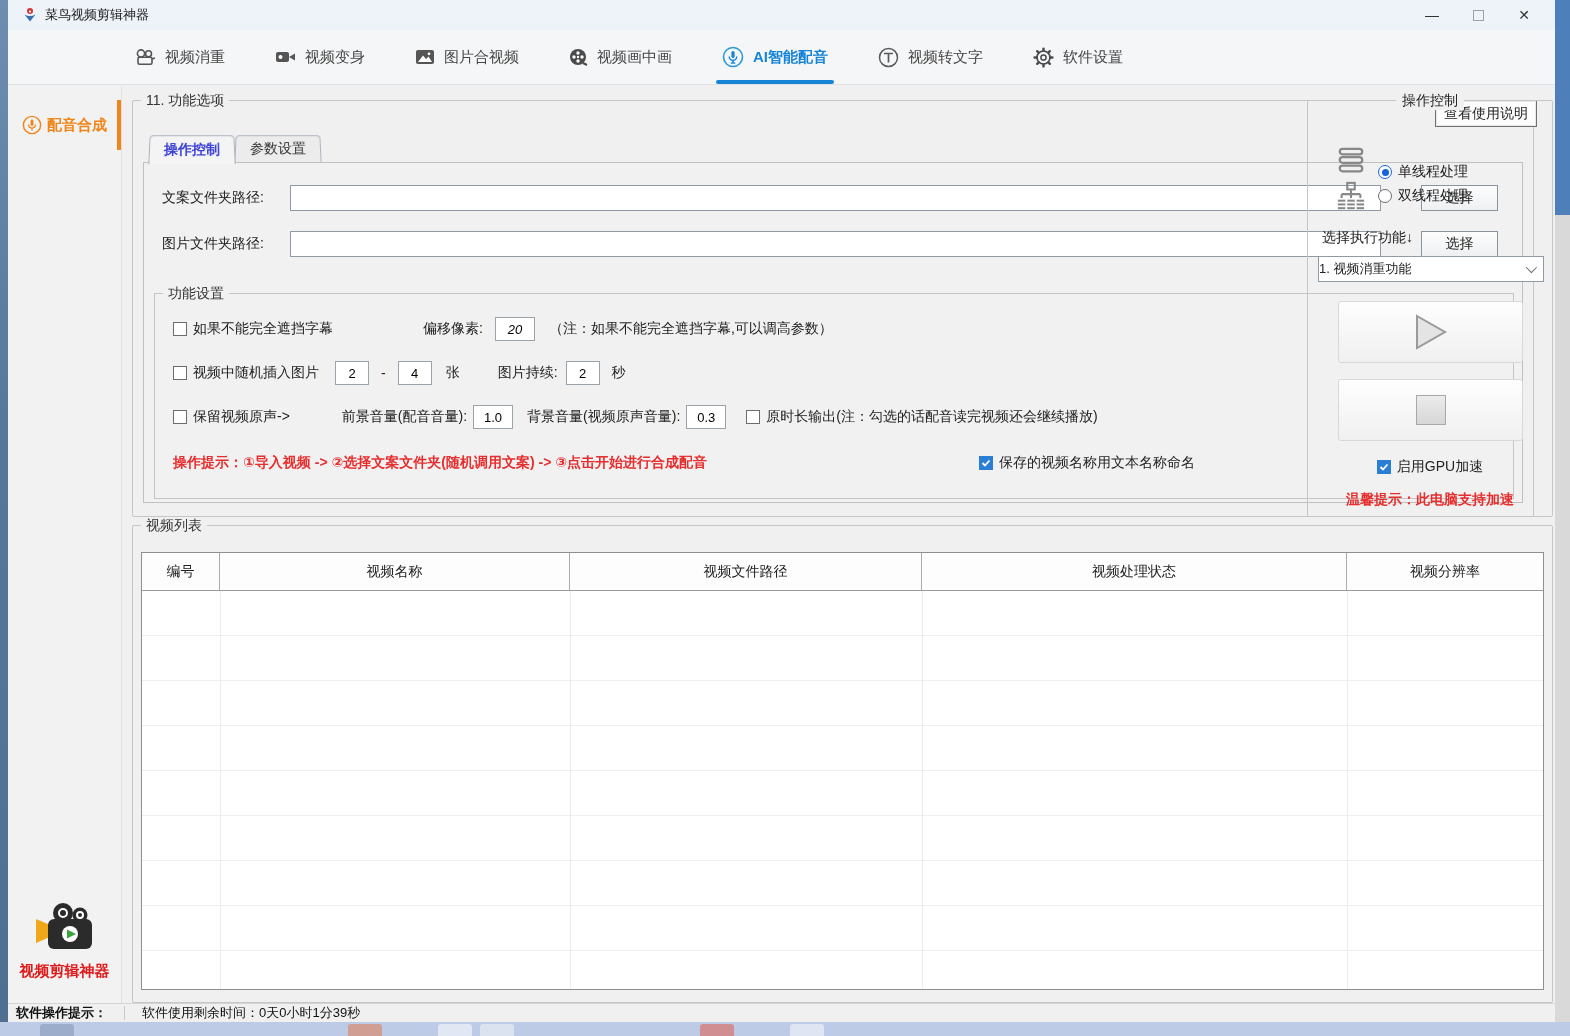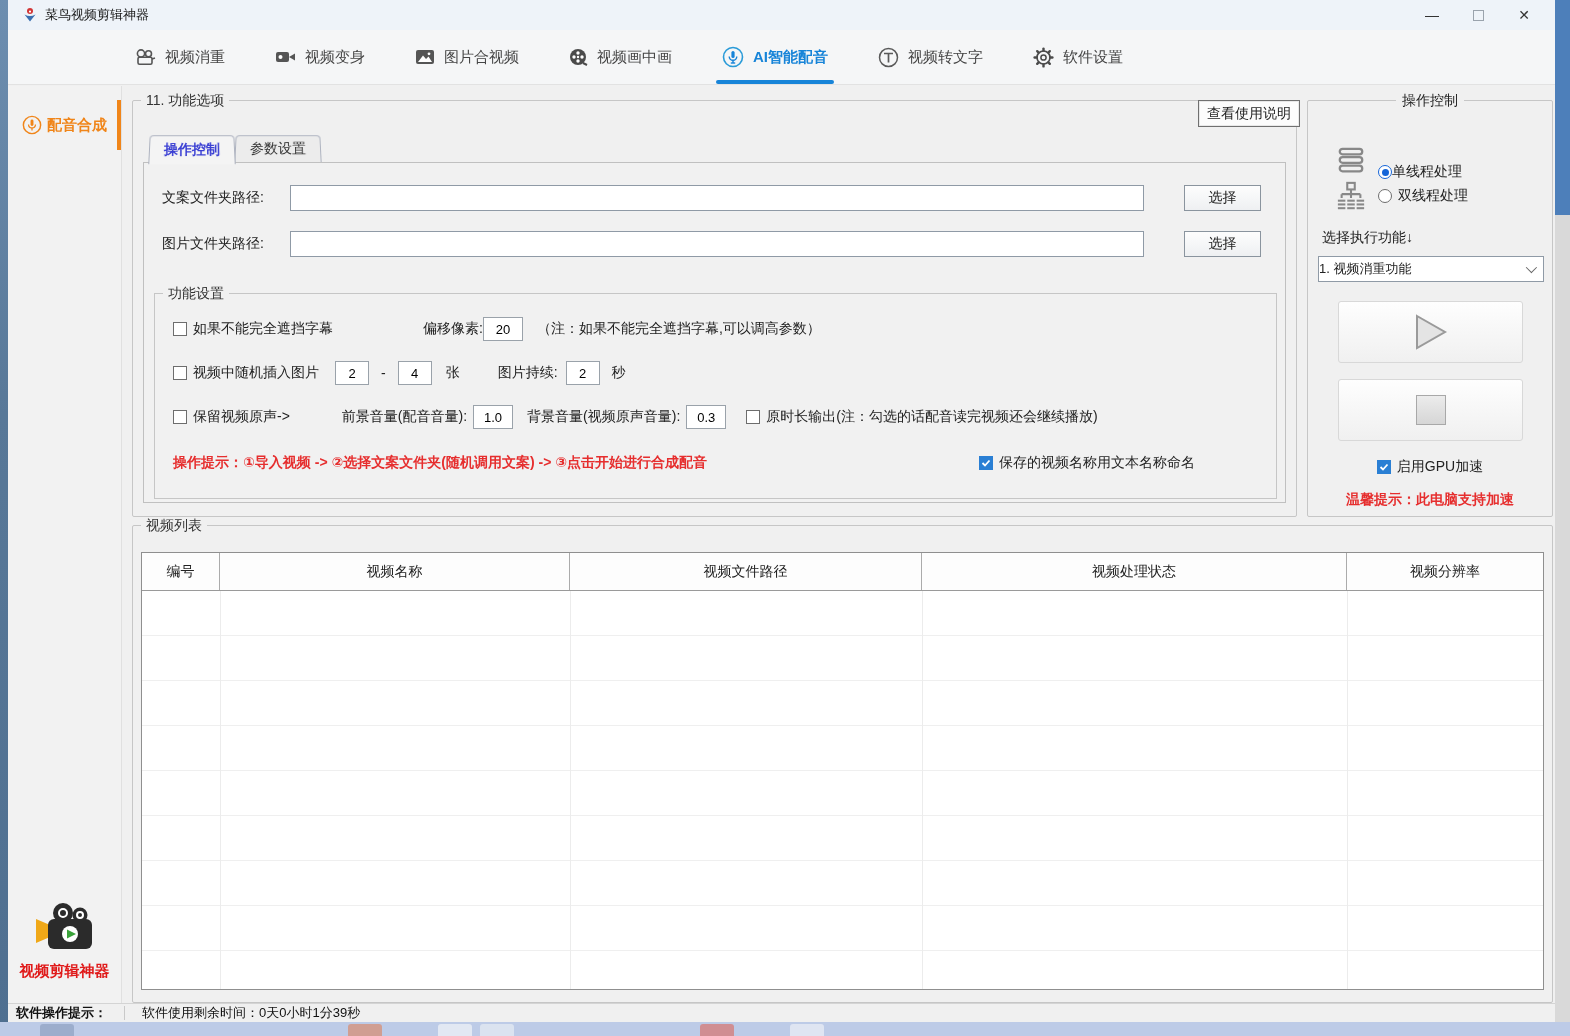--- a/index.html
+++ b/index.html
@@ -43,21 +43,21 @@
   .side-item { position:relative; height:50px; margin-top:14px; display:flex; align-items:center;
     justify-content:center; gap:5px; color:#f08519; font-weight:bold; font-size:15px; }
   .side-item .accent { position:absolute; right:0; top:0; width:4px; height:100%; background:#f08519; }
   .side-logo { position:absolute; left:0; bottom:22px; width:100%; text-align:center; }
   .side-logo .logo-text { color:#e01a1a; font-weight:bold; font-size:15px; margin-top:6px; }
 
   
   .groupbox { position:absolute; border:1px solid #c6c6c6; border-radius:2px; }
   .gb-label { position:absolute; top:-9px; left:8px; background:#f0f0f0; padding:0 5px; font-size:14px; color:#333; }
 
-  .fn-group { left:124px; top:100px; width:1165px; height:417px; }
+  .fn-group { left:124px; top:100px; width:1402px; height:417px; }
   .help-btn { position:absolute; right:-4px; top:-1px; width:102px; height:27px; background:#fcfcfc;
     border:1px solid #707070; box-shadow:0 0 0 1px #e8e8e8 inset; display:flex; align-items:center;
     justify-content:center; font-size:14px; }
 
   
   .tabs { position:absolute; left:16px; top:34px; display:flex; }
   .tab { position:relative; height:27px; padding:0 14px; display:flex; align-items:center;
     border:1px solid #aeb3c0; border-bottom:none; border-radius:4px 4px 0 0;
     background:#ececec; font-size:14px; color:#333; transform:perspective(60px) rotateX(4deg); }
   .tab.active { background:#f4f4f4; color:#3a3fd3; font-weight:bold; z-index:2; height:29px; }
@@ -287,21 +287,21 @@
 
       <div class="fs-group">
         <span class="gb-label">功能设置</span>
 
         <div class="fs-row" style="top:22px;">
           <label class="chk">
             <span class="chk-box"></span>
             <span>如果不能完全遮挡字幕</span>
           </label>
           <span class="note" style="margin-left:90px;">偏移像素:</span>
-          <input class="num-input" style="" type="text" value="20">
+          <input class="num-input" style="margin-left: 12px; font-style: italic;" type="text" value="20">
           <span class="note" style="margin-left:14px;">（注：如果不能完全遮挡字幕,可以调高参数）</span>
         </div>
 
         <div class="fs-row" style="top:66px;">
           <label class="chk">
             <span class="chk-box"></span>
             <span>视频中随机插入图片</span>
           </label>
           <input class="num-input" style="width: 34px; margin-left: 16px;" type="text" value="2">
           <span class="note" style="margin:0 12px;">-</span>
@@ -344,21 +344,21 @@
 
   <div class="groupbox ctrl-group">
     <span class="ctrl-title">操作控制</span>
 
     <div class="thread-row" style="top:38px;">
       <svg width="30" height="30" viewBox="0 0 16 16">
         <rect x="2" y="2" width="12" height="3" rx="1.5" fill="none" stroke="#888" stroke-width="1.2"></rect>
         <rect x="2" y="6.5" width="12" height="3" rx="1.5" fill="none" stroke="#888" stroke-width="1.2"></rect>
         <rect x="2" y="11" width="12" height="3" rx="1.5" fill="none" stroke="#888" stroke-width="1.2"></rect>
       </svg>
-      <label style="display:flex;align-items:center;margin-top:24px;">
+      <label style="display:flex;align-items:center;gap:6px;margin-top:24px;">
         <span class="radio sel">
             <span class="dot"></span>
           </span>
         <span class="radio-lbl">单线程处理</span>
       </label>
     </div>
 
     <div class="thread-row" style="top:80px;">
       <svg width="30" height="30" viewBox="0 0 16 16">
         <rect x="6" y="1" width="4" height="3.5" fill="none" stroke="#888" stroke-width="1.1"></rect>

